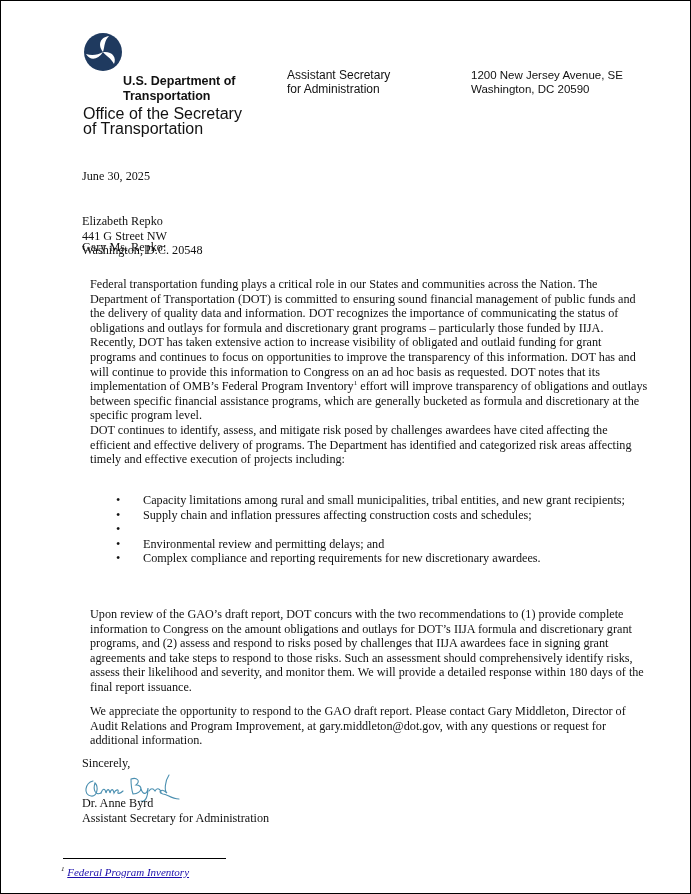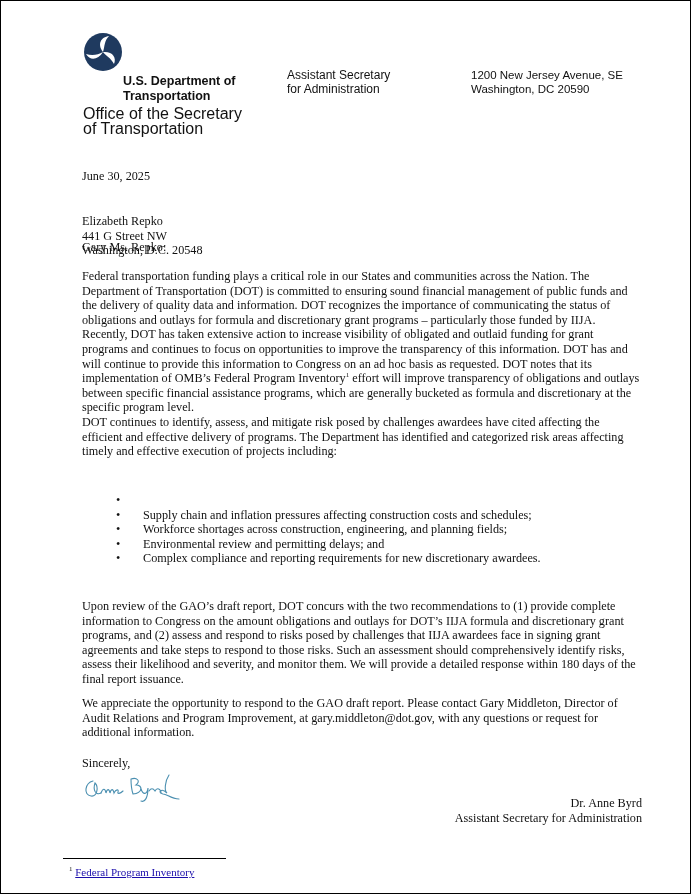--- a/index.html
+++ b/index.html
@@ -10,28 +10,28 @@
     }
     .abs { position: absolute; }
     .sans { font-family: "Liberation Sans", sans-serif; }
     .serif { font-family: "Liberation Serif", serif; font-size: 12.2px; line-height: 14.6px; }
     .logo { left: 82px; top: 31px; width: 40px; height: 40px; }
     .dept { left: 82px; top: 73px; font-size: 12.5px; font-weight: bold; line-height: 14.5px; margin-left: 40px; }
     .office { left: 82px; top: 106px; font-size: 16px; line-height: 14.5px; }
     .asst { left: 286px; top: 67px; font-size: 12px; line-height: 14px; }
     .addr { left: 470px; top: 67px; font-size: 11.5px; line-height: 14px; }
     .body-text { left: 81px; width: 560px; }
-    p { margin: 0; }
+    p { margin: 8px; }
     .bullets { left: 81px; top: 492px; width: 560px; }
     .bullet { display: flex; }
     .bullet .dot { width: 61px; flex: none; padding-left: 34px; box-sizing: border-box; }
     .bullet .txt { flex: 1; }
     .sig { left: 80px; top: 770px; width: 100px; height: 36px; }
     .fn-rule { left: 62px; top: 857px; width: 163px; height: 1px; background: #000; }
-    .footnote { left: 68px; top: 864px; font-size: 11px; }
+    .footnote { left: 60px; top: 864px; font-size: 11px; font-style: italic; }
     .footnote a { color: #1a0dab; text-decoration: underline; }
     sup { font-size: 7px; line-height: 0; }
   </style>
 </head>
 <body>
 
 <svg class="abs logo" viewBox="0 0 40 40">
   <circle cx="20" cy="20" r="19" fill="#1f3a5f"></circle>
   <path d="M20 20 C 14 12, 18 5, 26 4 C 21 9, 22 14, 20 20 Z" fill="#fff"></path>
   <path d="M20 20 C 29 19, 34 25, 31 32 C 28 26, 23 24, 20 20 Z" fill="#fff"></path>
@@ -65,28 +65,28 @@
 
 <div class="abs serif body-text" style="top:239px;">Gary Ms. Repko:</div>
 
 <p class="abs serif body-text" style="top:268px;"><span>Federal transportation funding plays a critical role in our States and communities across the Nation. The Department of Transportation (DOT) is committed to ensuring sound financial management of public funds and the delivery of quality data and information. DOT recognizes the importance of communicating the status of obligations and outlays for formula and discretionary grant programs – particularly those funded by IIJA. Recently, DOT has taken extensive action to increase visibility of obligated and outlaid funding for grant programs and continues to focus on opportunities to improve the transparency of this information. DOT has and will continue to provide this information to Congress on an ad hoc basis as requested. DOT notes that its implementation of OMB’s Federal Program Inventory</span><sup>1</sup><span> effort will improve transparency of obligations and outlays between specific financial assistance programs, which are generally bucketed as formula and discretionary at the specific program level.</span></p>
 
 <p class="abs serif body-text" style="top:414px;">DOT continues to identify, assess, and mitigate risk posed by challenges awardees have cited affecting the efficient and effective delivery of programs. The Department has identified and categorized risk areas affecting timely and effective execution of projects including:</p>
 
 <div class="abs serif bullets">
   <div class="bullet">
       <span class="dot">•</span>
+      <span class="txt">Capacity limitations among rural and small municipalities, tribal entities, and new grant recipients;</span>
     </div>
   <div class="bullet">
       <span class="dot">•</span>
       <span class="txt">Supply chain and inflation pressures affecting construction costs and schedules;</span>
     </div>
   <div class="bullet">
       <span class="dot">•</span>
-      <span class="txt">Workforce shortages across construction, engineering, and planning fields;</span>
     </div>
   <div class="bullet">
       <span class="dot">•</span>
       <span class="txt">Environmental review and permitting delays; and</span>
     </div>
   <div class="bullet">
       <span class="dot">•</span>
       <span class="txt">Complex compliance and reporting requirements for new discretionary awardees.</span>
     </div>
 </div>
@@ -101,21 +101,21 @@
   <g fill="none" stroke="#4a8fb0" stroke-width="1.1" stroke-linecap="round">
     <path d="M12 10 C 4 12, 2 24, 10 25 C 16 26, 18 16, 14 12 C 12 18, 14 25, 20 22"></path>
     <path d="M20 22 C 22 17, 24 17, 25 22 C 26 18, 28 17, 29 22 C 30 18, 32 17, 33 22 C 35 18, 38 18, 37 21 C 36 23, 39 23, 42 20"></path>
     <path d="M50 8 C 56 6, 60 10, 55 14 C 62 14, 62 22, 52 23 C 50 17, 50 12, 50 8"></path>
     <path d="M60 18 C 62 24, 66 24, 67 17 C 67 26, 64 32, 60 30"></path>
     <path d="M68 20 C 70 17, 72 17, 74 20 C 76 16, 80 18, 80 22"></path>
     <path d="M88 4 C 84 10, 83 20, 86 22 C 80 16, 76 22, 82 23 C 86 23, 90 28, 98 28"></path>
   </g>
 </svg>
 
-<div class="abs serif body-text" style="top:795px;text-align:right;">
+<div class="abs serif body-text" style="top:795px;">
   <div>Dr. Anne Byrd</div>
   <div>Assistant Secretary for Administration</div>
 </div>
 
 <div class="abs fn-rule"></div>
 <div class="abs serif footnote">
   <sup>1</sup>
   <a href="#">Federal Program Inventory</a>
 </div>
 

